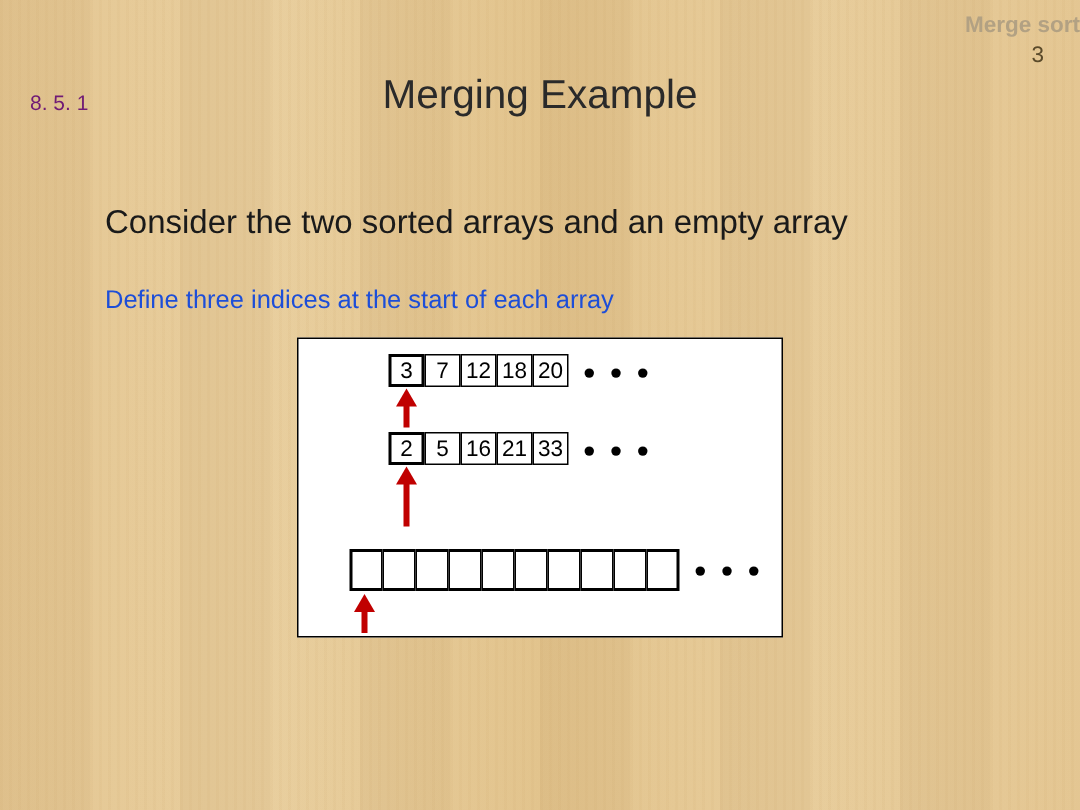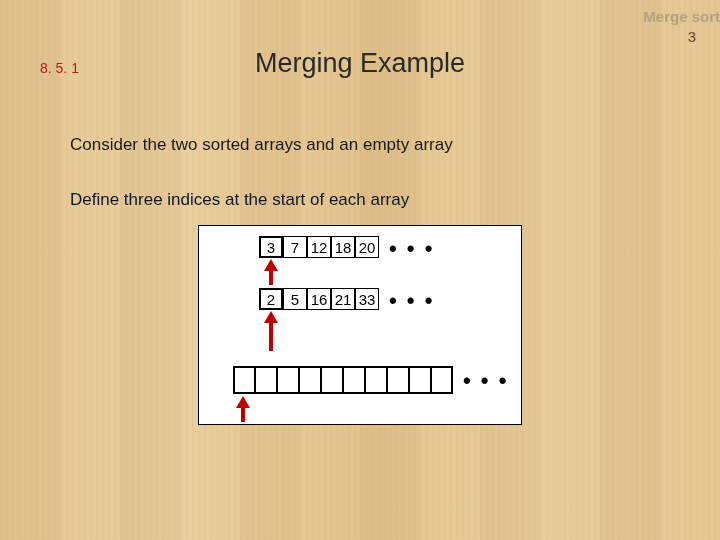--- a/index.html
+++ b/index.html
@@ -28,41 +28,40 @@
   .page-num {
     position: absolute;
     top: 28px; right: 24px;
     font-size: 15px;
     color: #5a4a2a;
   }
   .section-num {
     position: absolute;
     top: 60px; left: 20px;
     font-size: 14px;
-    color: #b91c1c;
-    margin-left: 20px;
+    color: #701a75;
   }
   .main-title {
     position: absolute;
     top: 48px; left: 0; right: 0;
     text-align: center;
     font-size: 27px;
     color: #2a2a2a;
   }
   .para1 {
     position: absolute;
     top: 135px; left: 70px;
-    font-size: 17px;
+    font-size: 22px;
     color: #1a1a1a;
   }
   .para2 {
     position: absolute;
     top: 190px; left: 70px;
     font-size: 17px;
-    color: #0f172a;
+    color: #1d4ed8;
   }
   .diagram {
     position: absolute;
     top: 225px; left: 198px;
     width: 324px; height: 200px;
     background: #ffffff;
     border: 1px solid #000;
   }
   .array {
     position: absolute;

